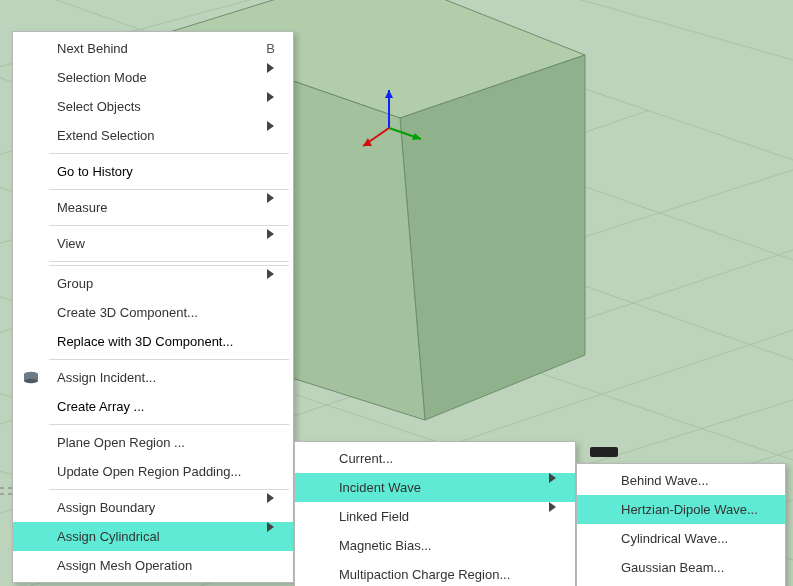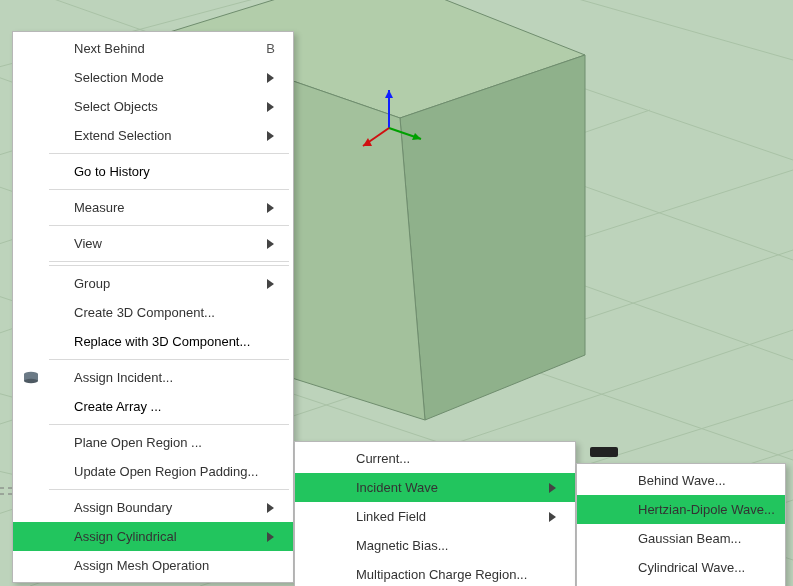--- a/index.html
+++ b/index.html
@@ -25,42 +25,42 @@
   }
   .menu {
     position: absolute;
     background: #fff;
     border: 1px solid #b7b7b7;
     box-shadow: 3px 3px 6px rgba(0,0,0,0.2);
     padding: 2px 0;
   }
   .menu .item {
     display: flex;
-    align-items: center;
-    padding: 0 18px 0 61px;
+    align-items: flex-start;
+    padding: 0 18px 0 44px;
     height: 29px;
     line-height: 29px;
     white-space: nowrap;
     position: relative;
   }
   .menu .item .label {
     flex: 1 1 auto;
   }
   .menu .item .arrow, .menu .item .shortcut {
     margin-left: 24px;
     color: #555;
   }
   .menu .item .arrow svg {
     display: block;
   }
   .menu .item.disabled {
     color: #000000;
   }
   .menu .item.highlight {
-    background: #22c55e;
+    background: #5eead4;
   }
   .menu .sep {
     height: 1px;
     margin: 3px 4px 3px 36px;
     background: #d9d9d9;
   }
   .menu .iconcol {
     position: absolute;
     left: 8px;
     top: 50%;
@@ -276,21 +276,21 @@
   </div>
 
 <div id="menu3" class="menu">
     <div class="item">
       <span class="label">Behind Wave...</span>
     </div>
     <div class="item highlight">
       <span class="label">Hertzian-Dipole Wave...</span>
     </div>
     <div class="item">
+      <span class="label">Cylindrical Wave...</span>
+    </div>
+    <div class="item">
       <span class="label">Gaussian Beam...</span>
     </div>
     <div class="item">
-      <span class="label">Cylindrical Wave...</span>
-    </div>
-    <div class="item">
       <span class="label">Linear Antenna Wave...</span>
     </div>
   </div>
 
 </body></html>

